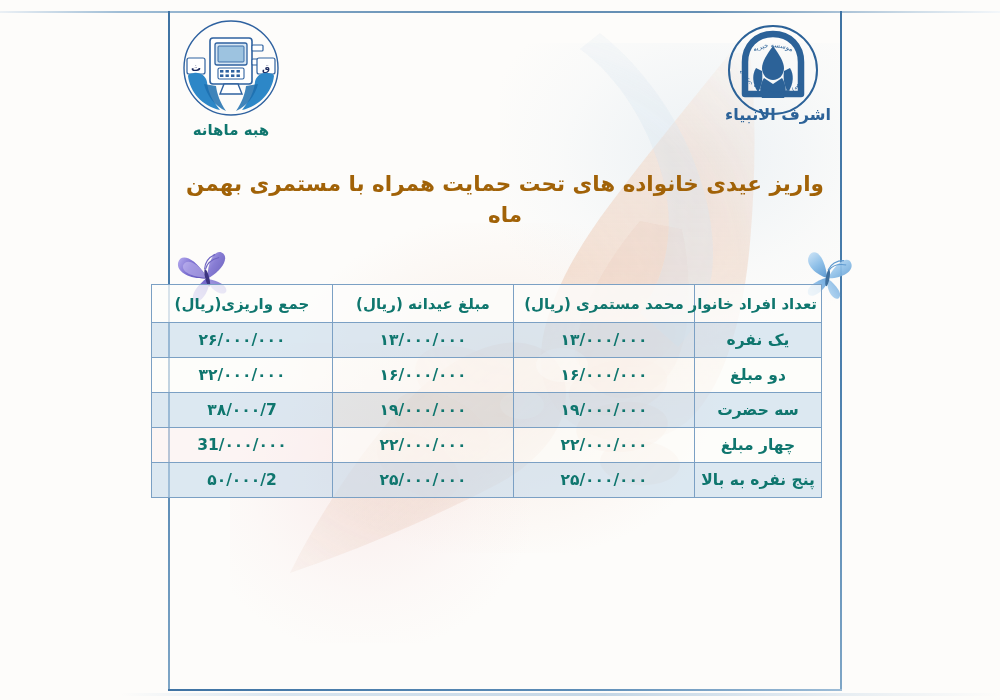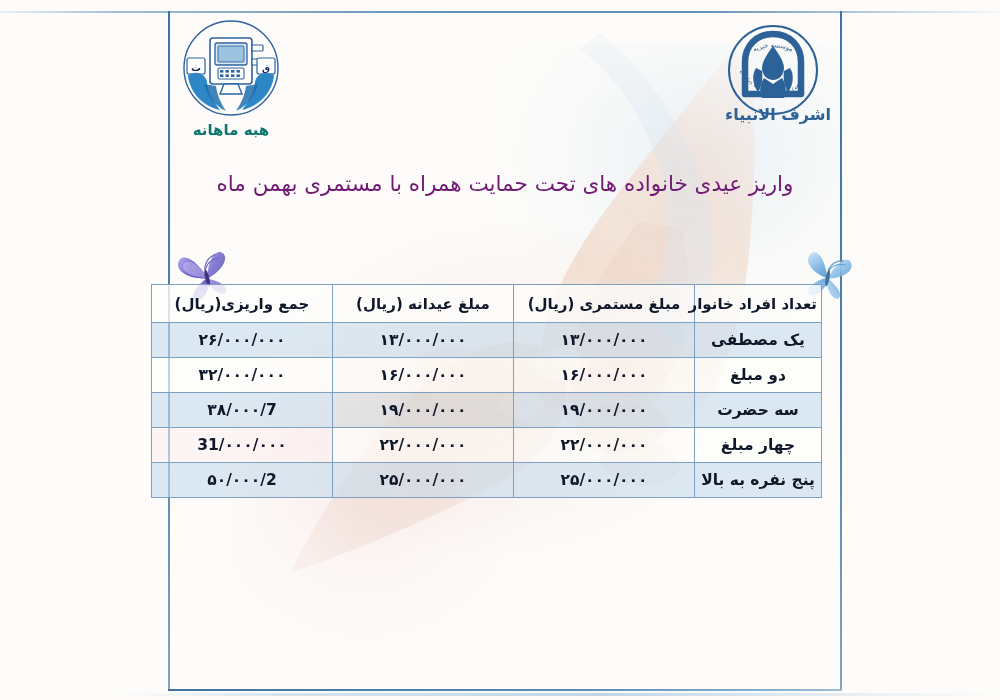--- a/index.html
+++ b/index.html
@@ -131,22 +131,22 @@
   }
 
   
   .title {
     position: absolute;
     left: 180px;
     top: 168px;
     width: 650px;
     text-align: center;
     font-size: 21.5px;
-    font-weight: normal;
-    color: #701a75;
+    font-weight: bold;
+    color: #a16207;
     line-height: 1.45;
     letter-spacing: 0;
     direction: rtl;
   }
 
   
   .butterfly { position: absolute; pointer-events: none; }
   .butterfly-left  { left: 176px; top: 246px; width: 62px; height: 58px; }
   .butterfly-right { left: 800px; top: 248px; width: 56px; height: 56px; }
 
@@ -163,21 +163,21 @@
     direction: rtl;
     table-layout: fixed;
   }
   table.payout th,
   table.payout td {
     border: 1.3px solid #7ba0c4;
     height: 34px;
     text-align: center;
     vertical-align: middle;
     font-size: 15.5px;
-    color: #0f172a;
+    color: #0f766e;
     font-weight: bold;
     padding: 0 4px;
     white-space: nowrap;
   }
   table.payout th {
     height: 37px;
     background: rgba(253,253,251,.80);
     font-size: 15px;
   }
   table.payout th.c-count { width: 118px; }
@@ -374,28 +374,28 @@
       <path d="M27 22 C29 15 35 11 41 10" stroke="#5e9ad0" stroke-width="1.2" fill="none"></path>
       <path d="M28 22 C31 16 38 14 44 14" stroke="#5e9ad0" stroke-width="1.1" fill="none"></path>
     </g>
   </svg>
 
   <div class="table-wrap">
     <table class="payout">
       <thead>
         <tr>
           <th class="c-count">تعداد افراد خانوار</th>
-          <th class="c-pension">مبلغ مستمری (ریال)</th>
+          <th class="c-pension">محمد مستمری (ریال)</th>
           <th class="c-bonus">مبلغ عیدانه (ریال)</th>
           <th class="c-total">جمع واریزی(ریال)</th>
         </tr>
       </thead>
       <tbody>
         <tr class="row-odd">
-          <td class="cell-count">یک مصطفی</td>
+          <td class="cell-count">یک نفره</td>
           <td>۱۳/۰۰۰/۰۰۰</td>
           <td>۱۳/۰۰۰/۰۰۰</td>
           <td>۲۶/۰۰۰/۰۰۰</td>
         </tr>
         <tr class="row-even">
           <td class="cell-count">دو مبلغ</td>
           <td>۱۶/۰۰۰/۰۰۰</td>
           <td>۱۶/۰۰۰/۰۰۰</td>
           <td>۳۲/۰۰۰/۰۰۰</td>
         </tr>

